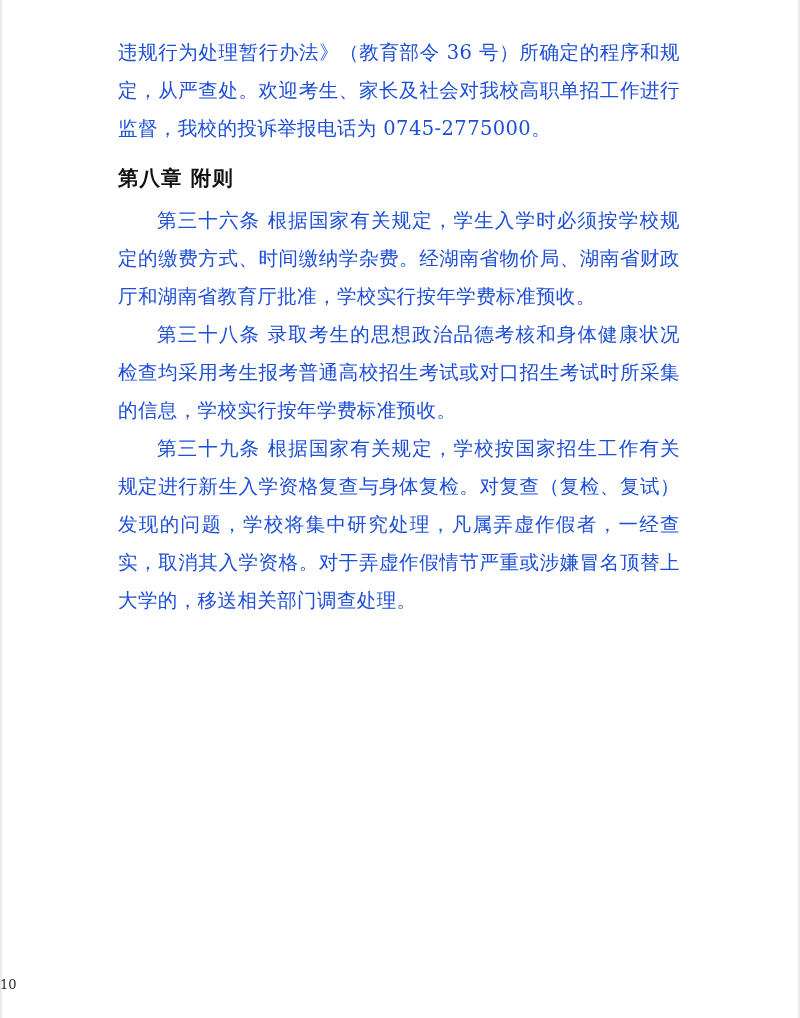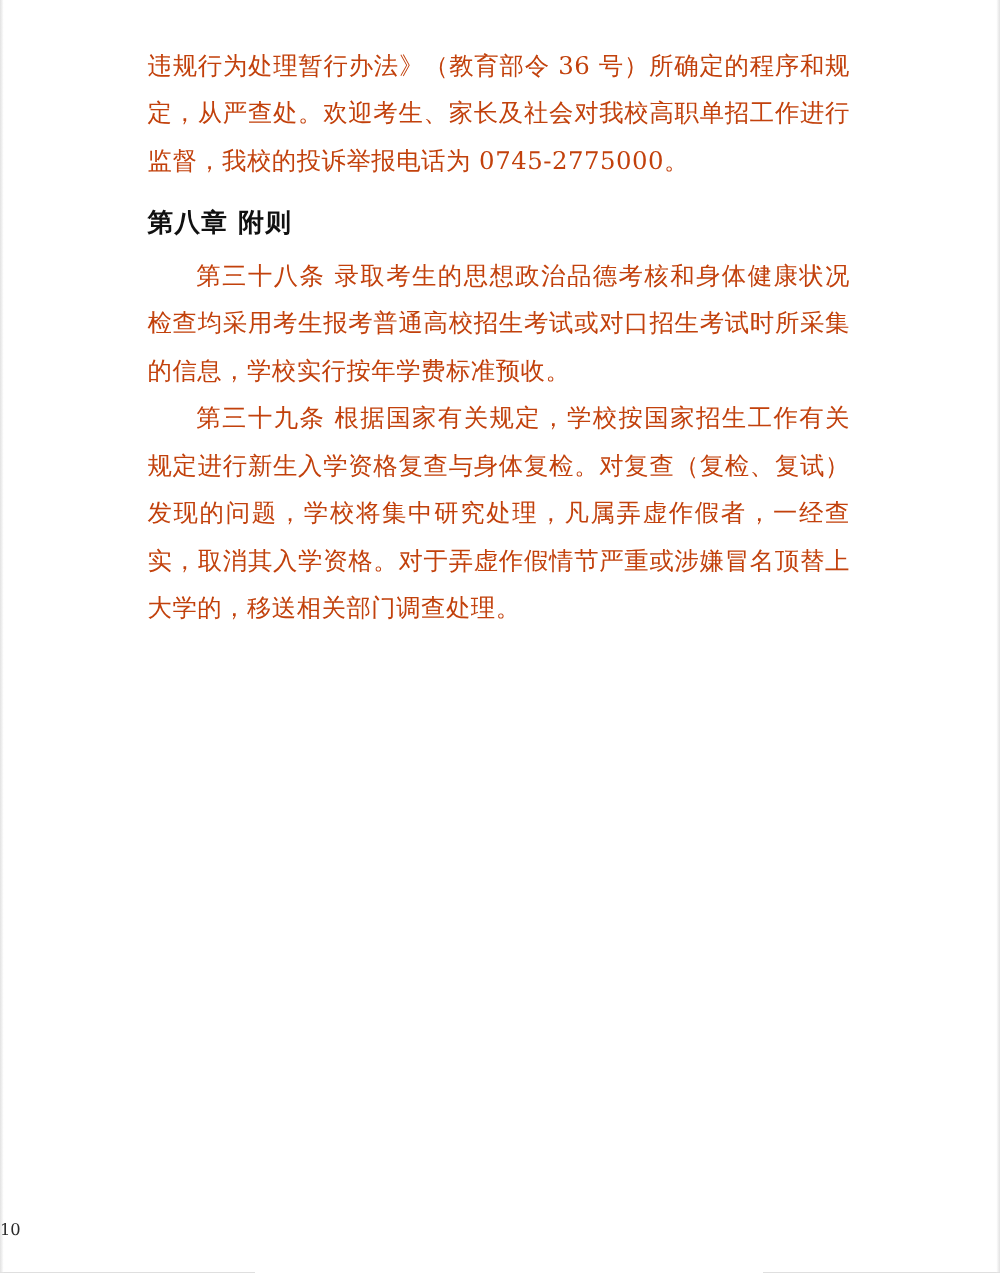--- a/index.html
+++ b/index.html
@@ -37,21 +37,21 @@
   }
   .content {
     position: absolute;
     left: 118px;
     top: 34px;
     width: 562px;
   }
   .para {
     font-size: 19.5px;
     line-height: 38px;
-    color: #c2410c;
+    color: #1d4ed8;
     text-align: justify;
     text-justify: inter-ideograph;
     margin: 0;
     letter-spacing: 0.4px;
     font-family: "DejaVu Serif", "Liberation Serif", serif;
   }
   .para.indent {
     text-indent: 39px;
   }
   .para.cont {
@@ -88,20 +88,21 @@
 
   <div class="content">
 
     <p class="para cont">违规行为处理暂行办法》（教育部令 36 号）所确定的程序和规定，从严查处。欢迎考生、家长及社会对我校高职单招工作进行监督，我校的投诉举报电话为 0745-2775000。</p>
 
     <div class="spacer-sm"></div>
 
     <h2 class="heading">第八章 附则</h2>
 
 
+    <p class="para indent">第三十六条 根据国家有关规定，学生入学时必须按学校规定的缴费方式、时间缴纳学杂费。经湖南省物价局、湖南省财政厅和湖南省教育厅批准，学校实行按年学费标准预收。</p>
 
 
     <p class="para indent">第三十八条 录取考生的思想政治品德考核和身体健康状况检查均采用考生报考普通高校招生考试或对口招生考试时所采集的信息，学校实行按年学费标准预收。</p>
 
     <p class="para indent">第三十九条 根据国家有关规定，学校按国家招生工作有关规定进行新生入学资格复查与身体复检。对复查（复检、复试）发现的问题，学校将集中研究处理，凡属弄虚作假者，一经查实，取消其入学资格。对于弄虚作假情节严重或涉嫌冒名顶替上大学的，移送相关部门调查处理。</p>
 
   </div>
 
   <div class="page-number">10</div>
 </div>

